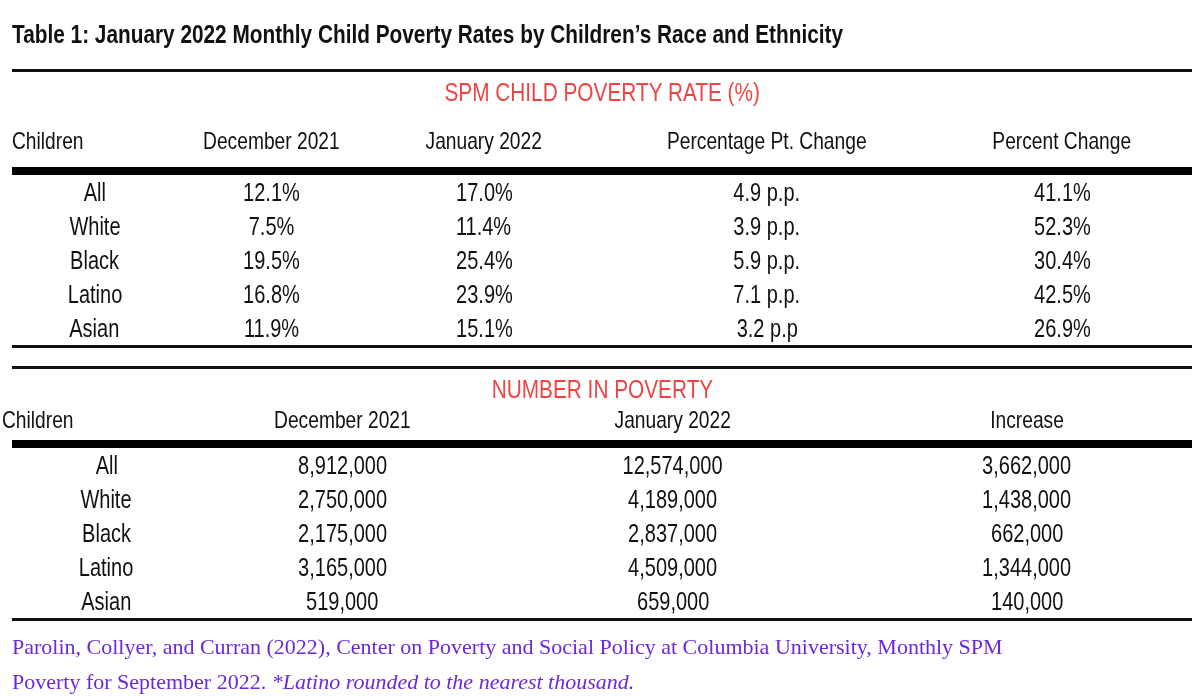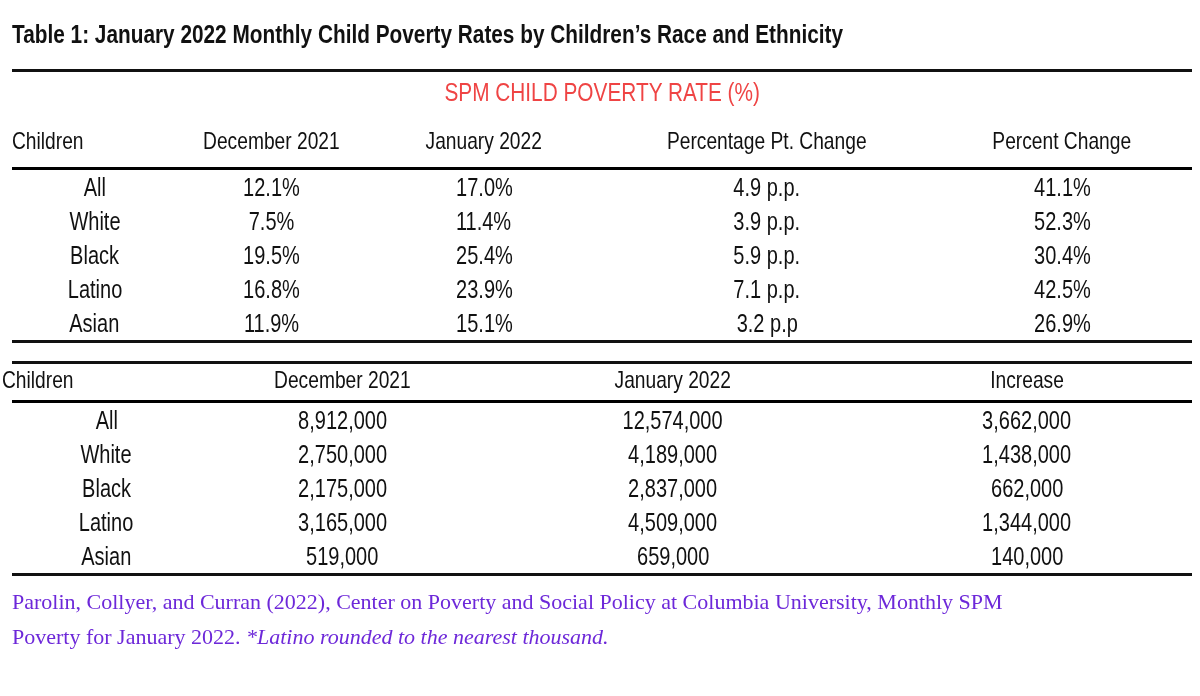--- a/index.html
+++ b/index.html
@@ -8,21 +8,21 @@
     font-family:"Liberation Sans", sans-serif;color:#111;
   }
   .page{padding:12px 8px 0 12px;}
   
   .cond{display:inline-block;transform:scaleX(0.8);transform-origin:50% 50%;white-space:nowrap;}
   .cond-l{transform-origin:0 50%;}
   .title{font-size:26px;font-weight:700;line-height:36px;margin:4px 0 17px 0;letter-spacing:0;}
   .section{border-top:3px solid #111;}
   .sec-title{text-align:center;color:#ef4444;font-size:26px;line-height:30px;padding-top:5px;font-weight:400;}
   table{width:100%;border-collapse:collapse;table-layout:fixed;border-bottom:3px solid #111;}
-  thead tr{border-bottom:3px solid #000000;}
+  thead tr{border-bottom:8px solid #000000;}
   th{font-weight:400;font-size:24px;}
   .rates thead th{padding:20px 0 12px 0;}
   .nums  thead th{padding:2px 0 6px 0;}
   th.left{text-align:left;}
   th.flush{position:relative;left:-10px;}
   tbody td{font-size:25px;height:34px;text-align:center;padding:0;line-height:34px;}
   .gap{height:18px;}
   .footer{margin-top:8px;font-family:"Liberation Serif", serif;font-size:22px;line-height:35px;color:#6d28d9;max-width:1160px;}
   .footer .it{font-style:italic;}
 </style>
@@ -88,20 +88,21 @@
           <td><span class="cond">3.2 p.p</span></td>
           <td><span class="cond">26.9%</span></td>
         </tr>
       </tbody>
     </table>
   </div>
 
   <div class="gap"></div>
 
   <div class="section">
+    <div class="sec-title"><span class="cond">NUMBER IN POVERTY</span></div>
     <table class="nums">
       <colgroup>
         <col style="width:16%">
           <col style="width:24%">
           <col style="width:32%">
           <col style="width:28%">
       </colgroup>
       <thead>
         <tr>
           <th class="left flush"><span class="cond cond-l">Children</span></th>
@@ -140,16 +141,16 @@
           <td><span class="cond">519,000</span></td>
           <td><span class="cond">659,000</span></td>
           <td><span class="cond">140,000</span></td>
         </tr>
       </tbody>
     </table>
   </div>
 
   <div class="footer">
     <div>Parolin, Collyer, and Curran (2022), Center on Poverty and Social Policy at Columbia University, Monthly SPM</div>
-    <div><span>Poverty for January 2022. </span><span class="it">*Latino rounded to the nearest thousand.</span></div>
+    <div><span>Poverty for September 2022. </span><span class="it">*Latino rounded to the nearest thousand.</span></div>
   </div>
 
 </div>
 
 </body></html>

